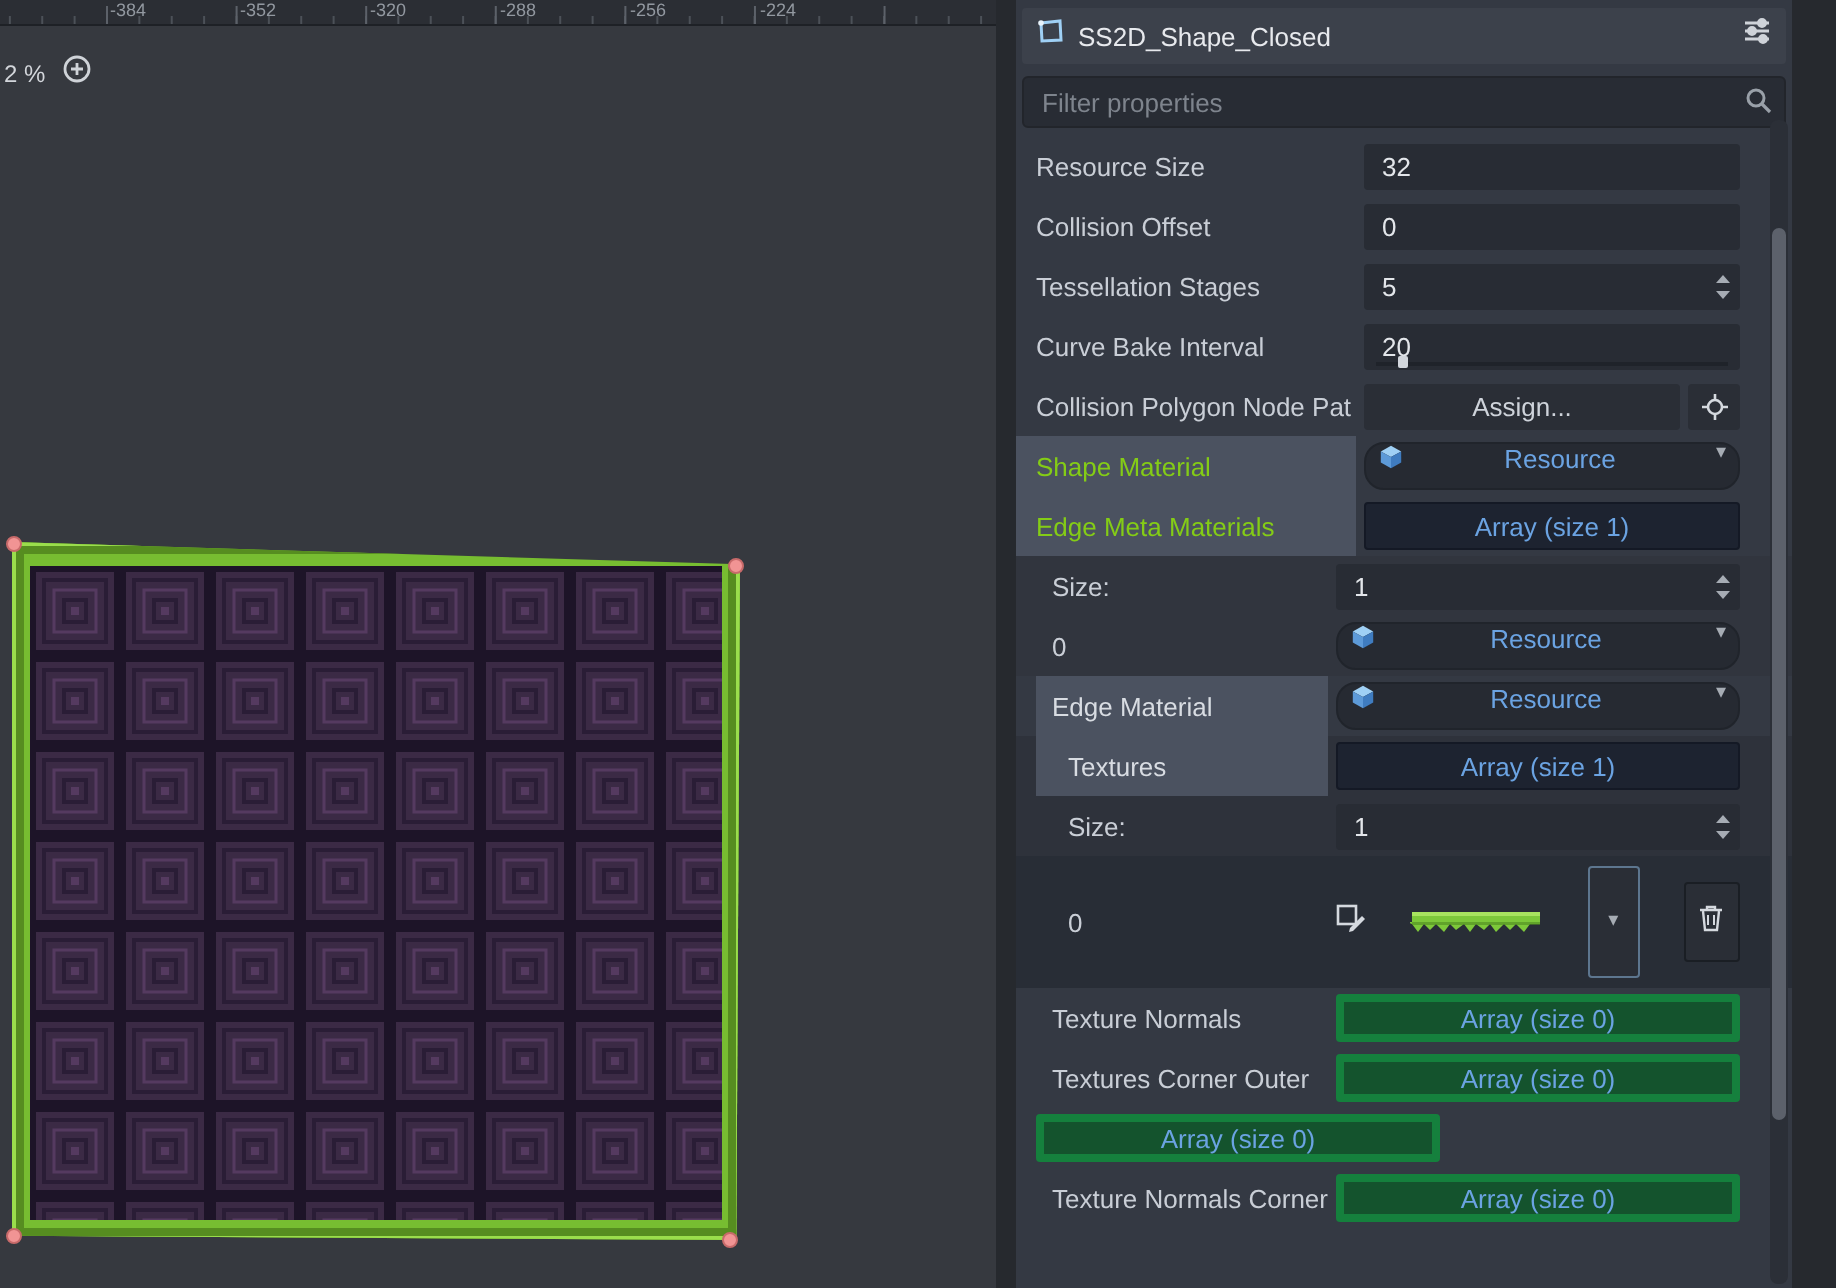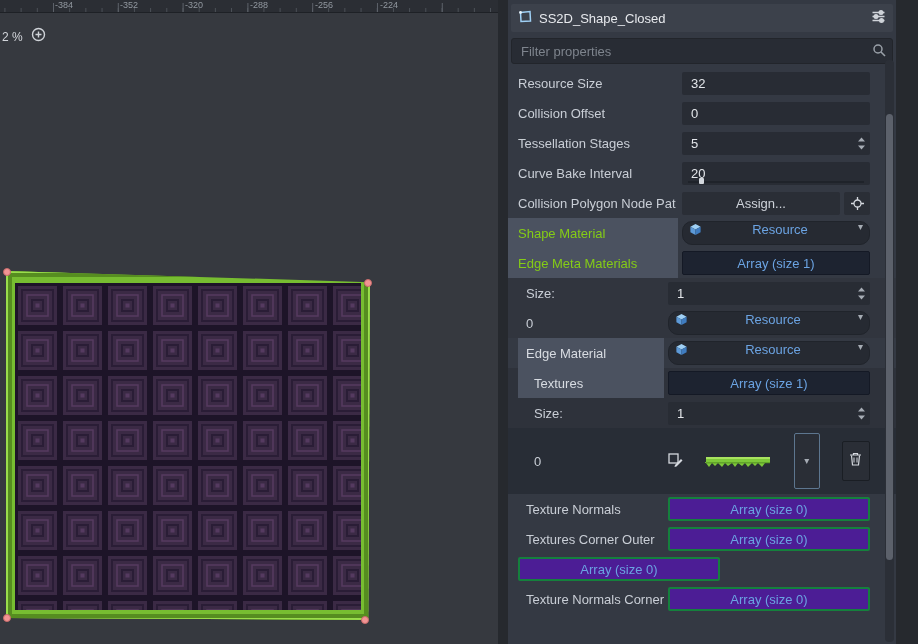--- a/index.html
+++ b/index.html
@@ -58,21 +58,21 @@
 
   .res-box { flex:none; width:188px; height:24px; background:#262a32; border:1px solid #20242b; border-radius:10px;
     display:flex; align-items:flex-start; padding:0 6px; gap:5px; }
   .res-box.w2 { width:202px; }
   .res-label { flex:1; text-align:center; color:#6ba3e2; font-size:13px; }
   .chev { color:#a6acb4; font-size:10px; line-height:1; }
 
   .arr-box { flex:none; width:188px; height:24px; border-radius:2px; display:flex; align-items:center; justify-content:center;
     color:#6ba3e2; font-size:13px; }
   .arr-box.sz1 { background:#1d2330; border:1px solid #141925; }
-  .arr-box.sz0 { background:#4c1d95; border:2px solid #15803d; }
+  .arr-box.sz0 { background:#14532d; border:4px solid #15803d; }
   .arr-box.w2 { width:202px; }
 
   .hl0 .plabel { background:#4b5260; align-self:stretch; display:flex; align-items:center;
     margin-left:-10px; padding-left:10px; color:#84cc16; }
   .hl1 .plabel { background:#4b5260; align-self:stretch; display:flex; align-items:center; padding-right:8px; color:#d8dce2; }
   .ind1 .plabel { padding-left:8px; }
   .ind2 .plabel { padding-left:16px; }
   .prow.sub1 { background:#31353e; }
   .prow.sub2 { background:#2e323b; }
 

